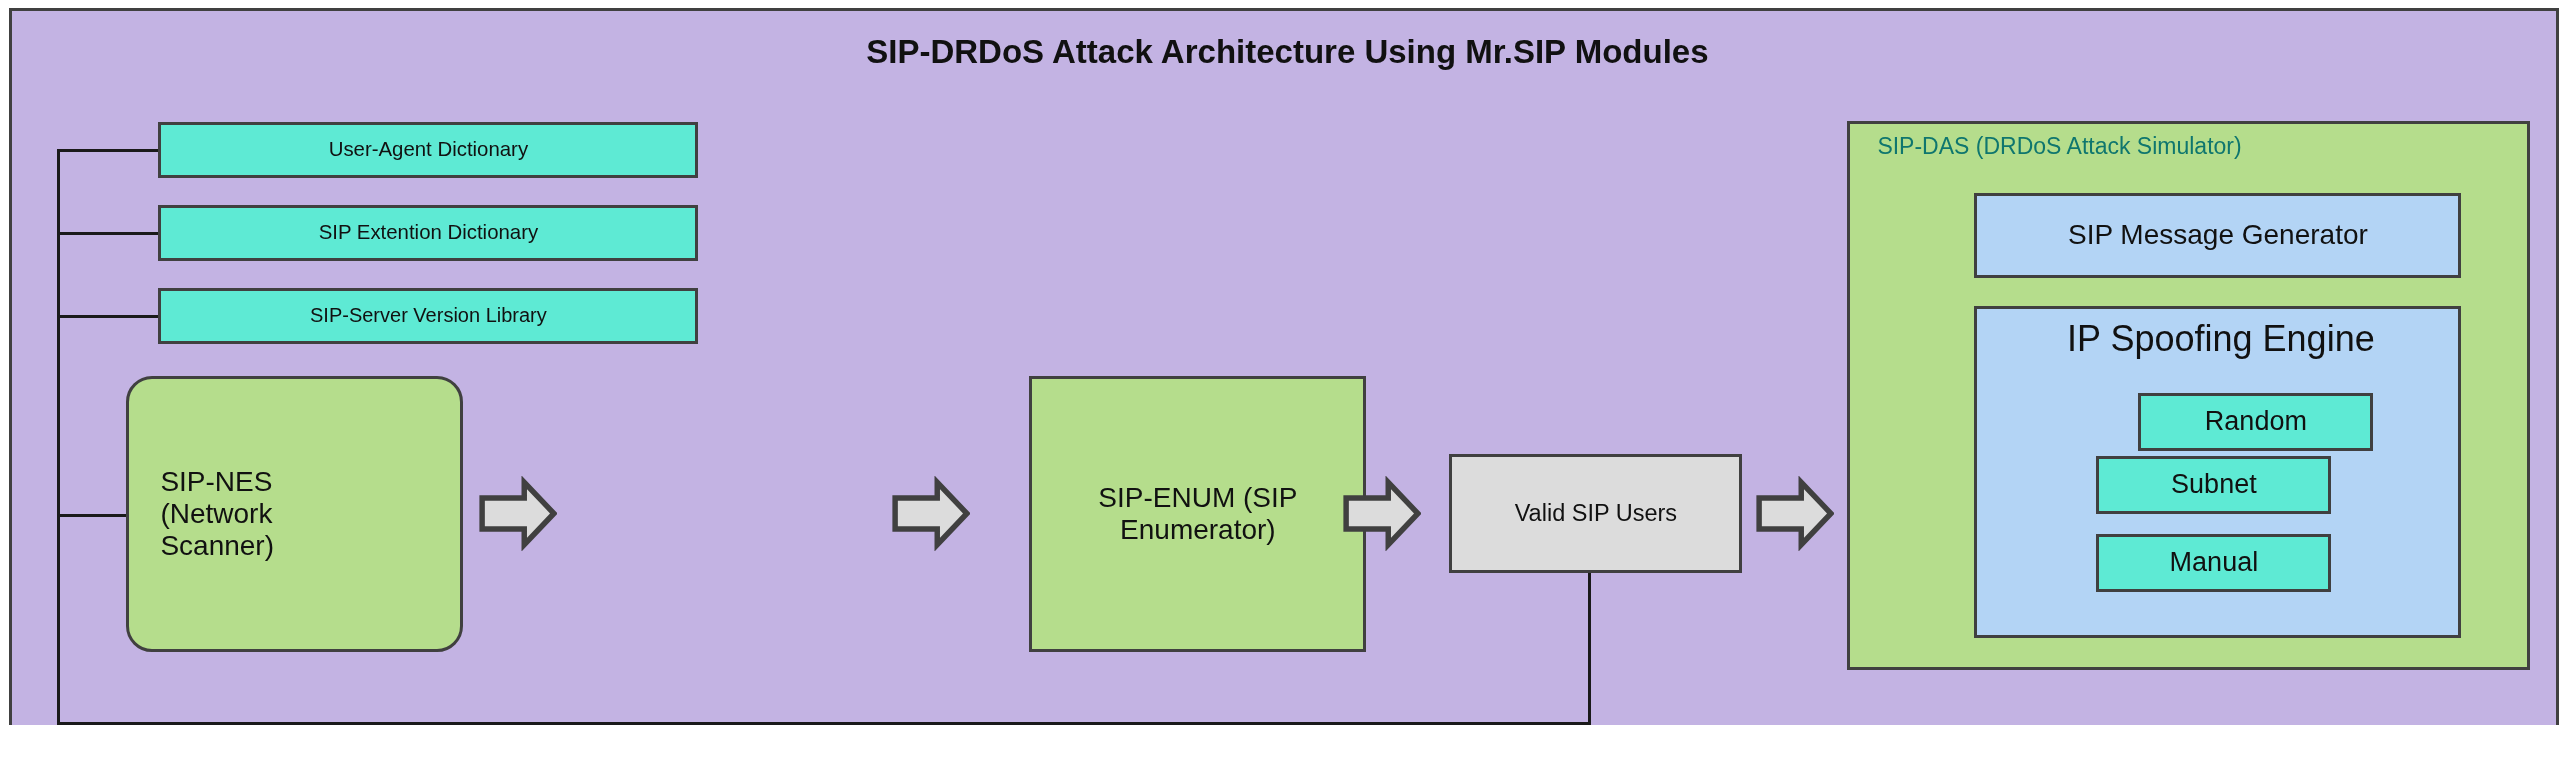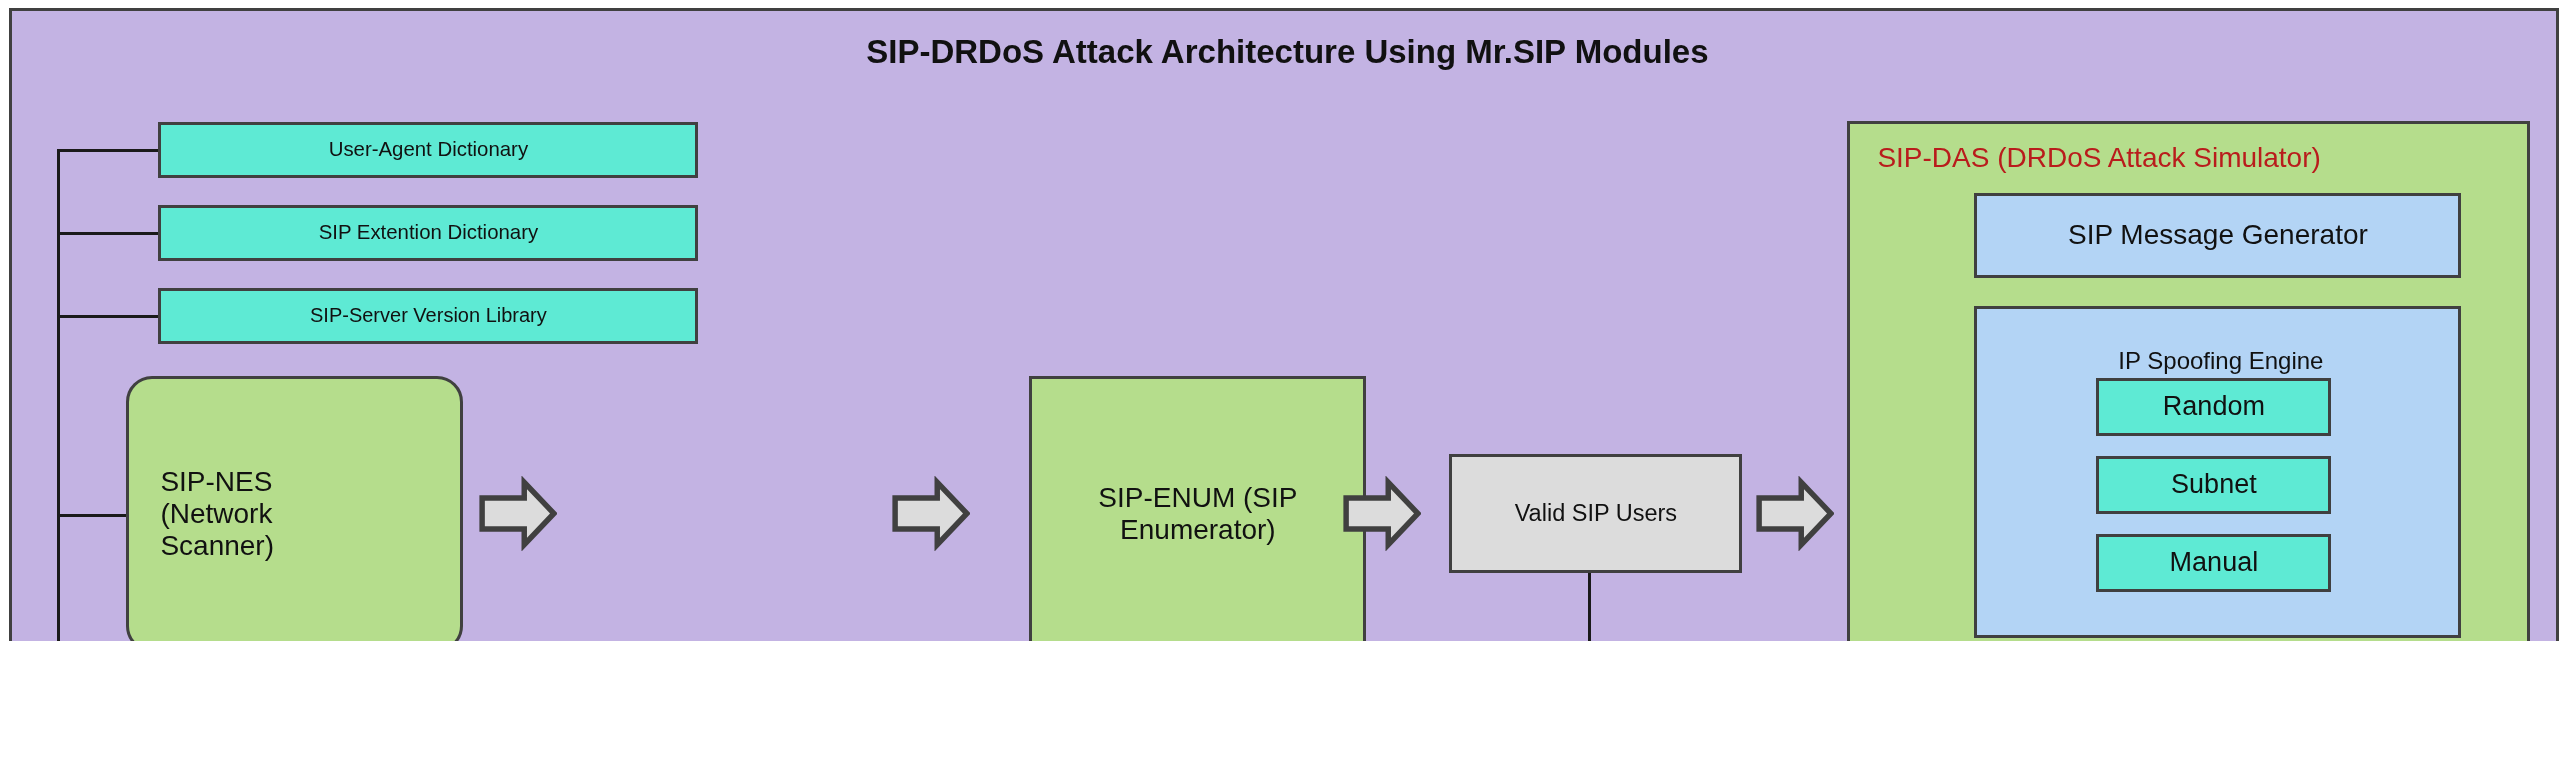--- a/index.html
+++ b/index.html
@@ -6,21 +6,21 @@
   html, body {
     margin: 0;
     padding: 0;
     background: #ffffff;
     font-family: "Liberation Sans", sans-serif;
   }
 
   #canvas {
     position: relative;
     width: 2576px;
-    height: 641px;
+    height: 725px;
     background: #ffffff;
     overflow: hidden;
   }
 
   
   #outer-frame {
     position: absolute;
     left: 9.4px;
     top: 7.8px;
     width: 2550px;
@@ -89,51 +89,50 @@
   #box-valid-users  { left: 1437px; top: 443px; width: 293px;  height: 119px; font-size: 23.5px; }
 
   
   #box-sip-das {
     left: 1835px; top: 110px; width: 683px; height: 549px;
     font-size: 30px;
   }
   #sip-das-label {
     position: absolute;
     left: 27px;
-    top: 18px;
-    font-size: 28px;
-    color: #b91c1c;
+    top: 9px;
+    font-size: 23px;
+    color: #0f766e;
     white-space: nowrap;
   }
   #box-sip-msg-gen {
     position: absolute;
     left: 124px; top: 69px; width: 487px; height: 85px;
     font-size: 28px;
   }
   #box-ip-spoof {
     position: absolute;
     left: 124px; top: 182px; width: 487px; height: 332px;
     font-size: 28px;
   }
   #ip-spoof-label {
     position: absolute;
     left: 0; top: 9.4px; width: 487px;
     text-align: center;
-    font-size: 24px;
+    font-size: 36px;
     color: #111111;
-    margin-top: 29px;
   }
   .spoof-opt {
     position: absolute;
     left: 119px;
     width: 235px;
     height: 58px;
     font-size: 27px;
   }
-  #spoof-random { top: 69px; }
+  #spoof-random { top: 84px; margin-left: 42px; }
   #spoof-subnet { top: 147px; }
   #spoof-manual { top: 225px; }
 
   
   .wire {
     position: absolute;
     background: #1a1a1a;
   }
   .wire.h { height: 3.1px; }
   .wire.v { width: 3.1px; }

